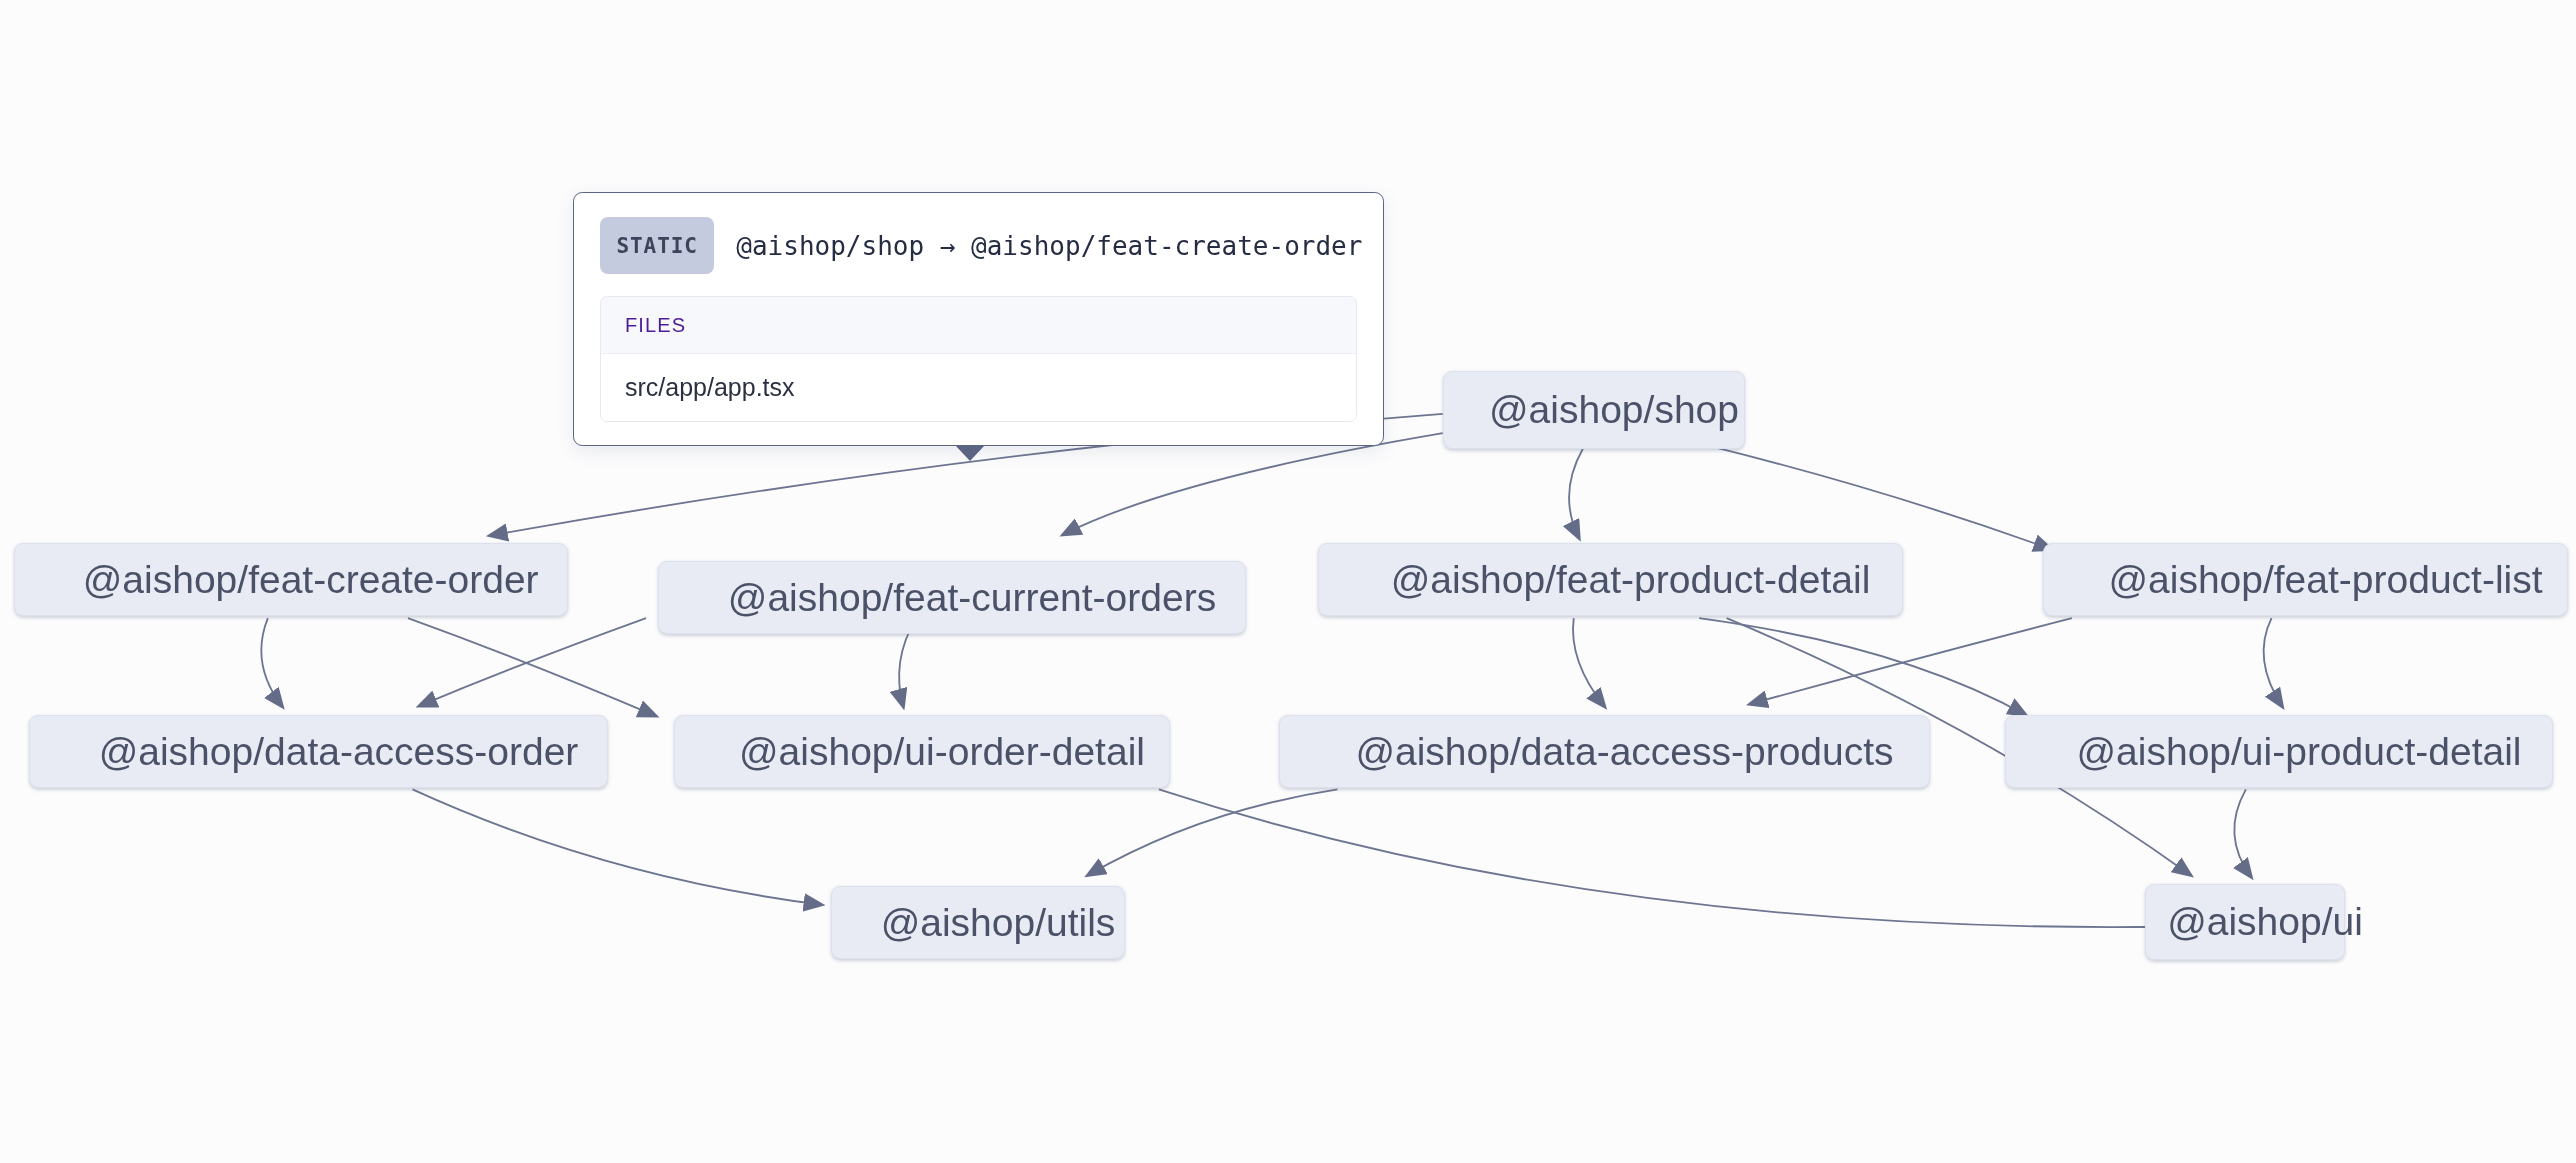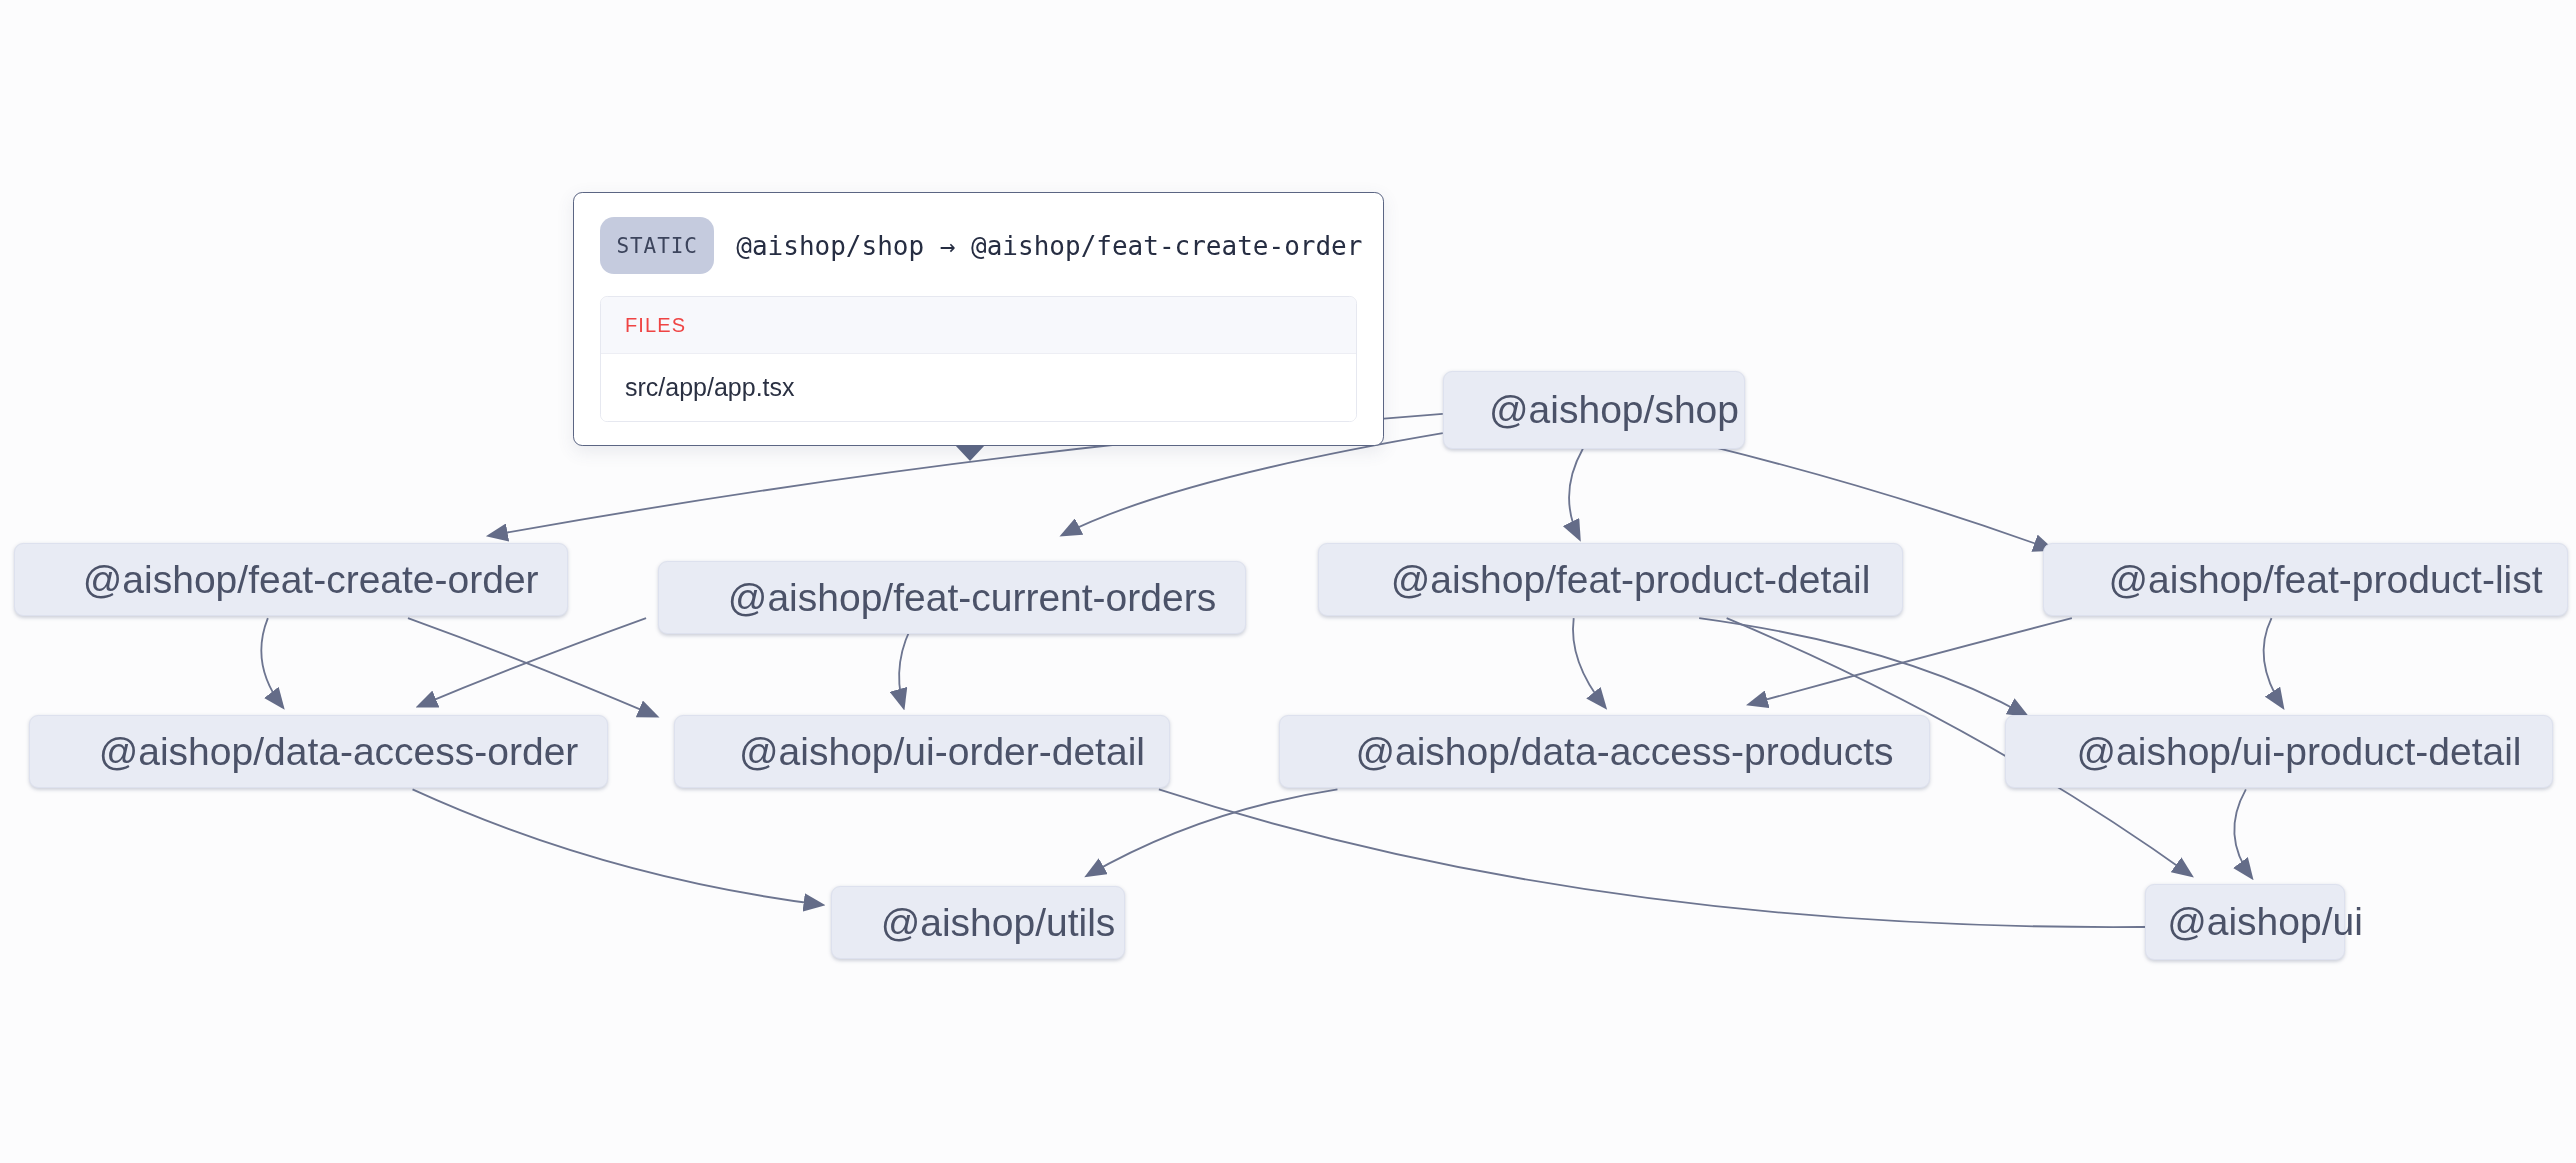--- a/index.html
+++ b/index.html
@@ -40,41 +40,41 @@
     border-right:15.6px solid transparent;
     border-top:16.5px solid #5b6583;
   }
   .tt-header{
     display:flex;align-items:center;gap:22px;
     padding:24px 26px 0 26px;
   }
   .tt-badge{
     background:#c5cbde;color:#3c445c;
     font-family:"DejaVu Sans Mono", monospace;
-    font-weight:normal;font-size:21px;letter-spacing:0.9px;
-    padding:16.5px 16.5px;border-radius:14px;
+    font-weight:bold;font-size:21px;letter-spacing:0.9px;
+    padding:16.5px 16.5px;border-radius:8px;
     flex:0 0 auto;
     text-align:center;
   }
   .tt-relation{
     font-family:"DejaVu Sans Mono", monospace;
     font-size:26px;color:#262d42;
     white-space:nowrap;
   }
   .tt-files{
     margin:22px 26px 0 26px;
     border:0.9px solid #e6e8f0;
     border-radius:7.3px;
     overflow:hidden;
   }
   .tt-files-header{
     background:#f7f8fc;
     border-bottom:0.9px solid #edeef4;
     padding:16.5px 24px;
-    color:#ef4444;font-size:20px;letter-spacing:1.1px;
+    color:#4c1d95;font-size:20px;letter-spacing:1.1px;
   }
   .tt-file-row{
     background:#ffffff;
     padding:19px 24px;
     color:#2a3042;font-size:25px;
   }
 </style>
 </head>
 <body>
 

